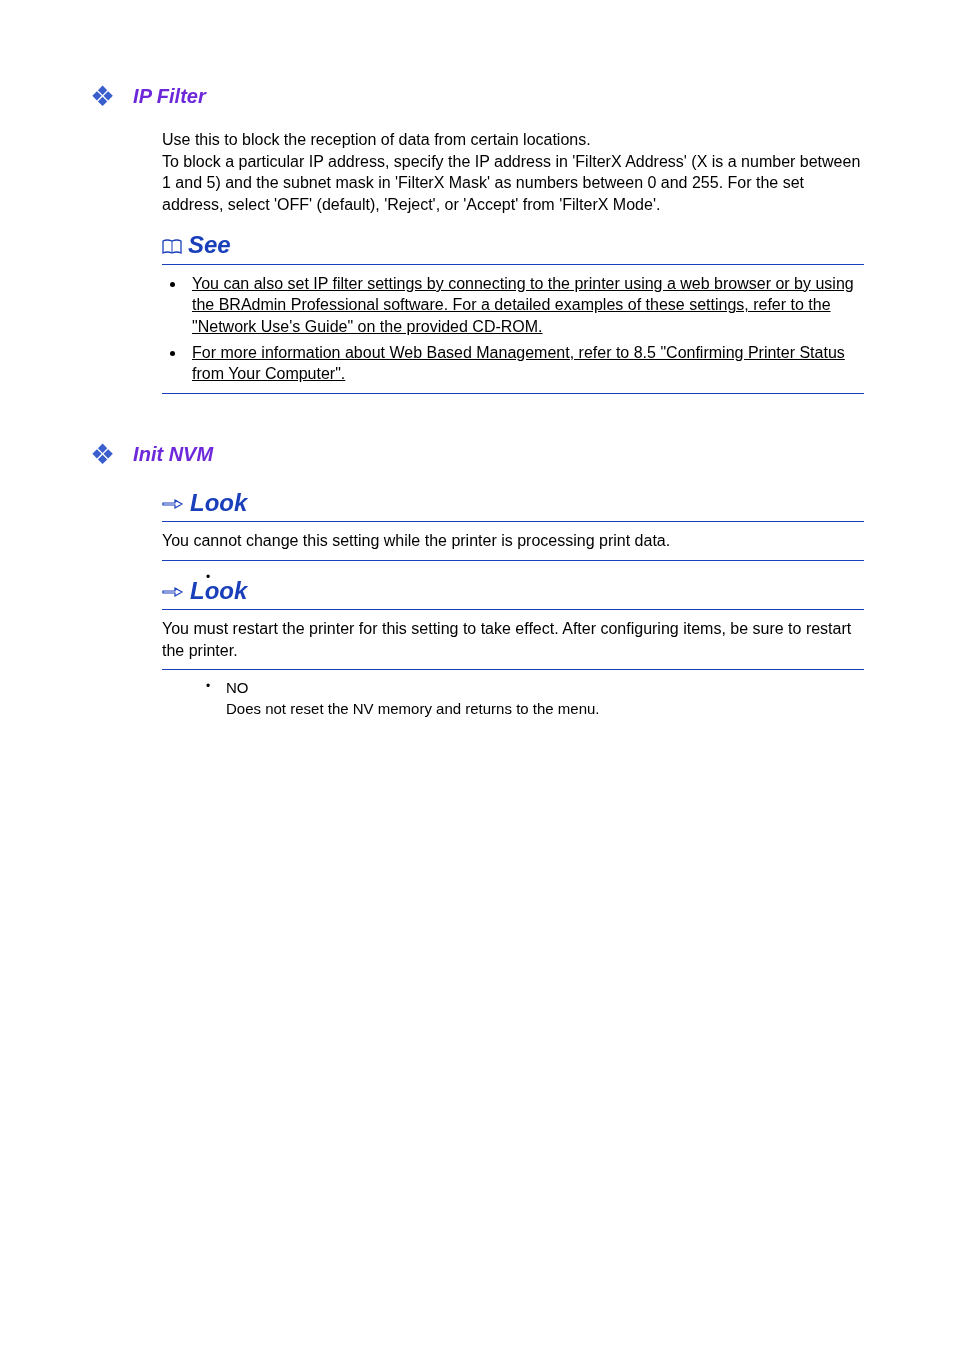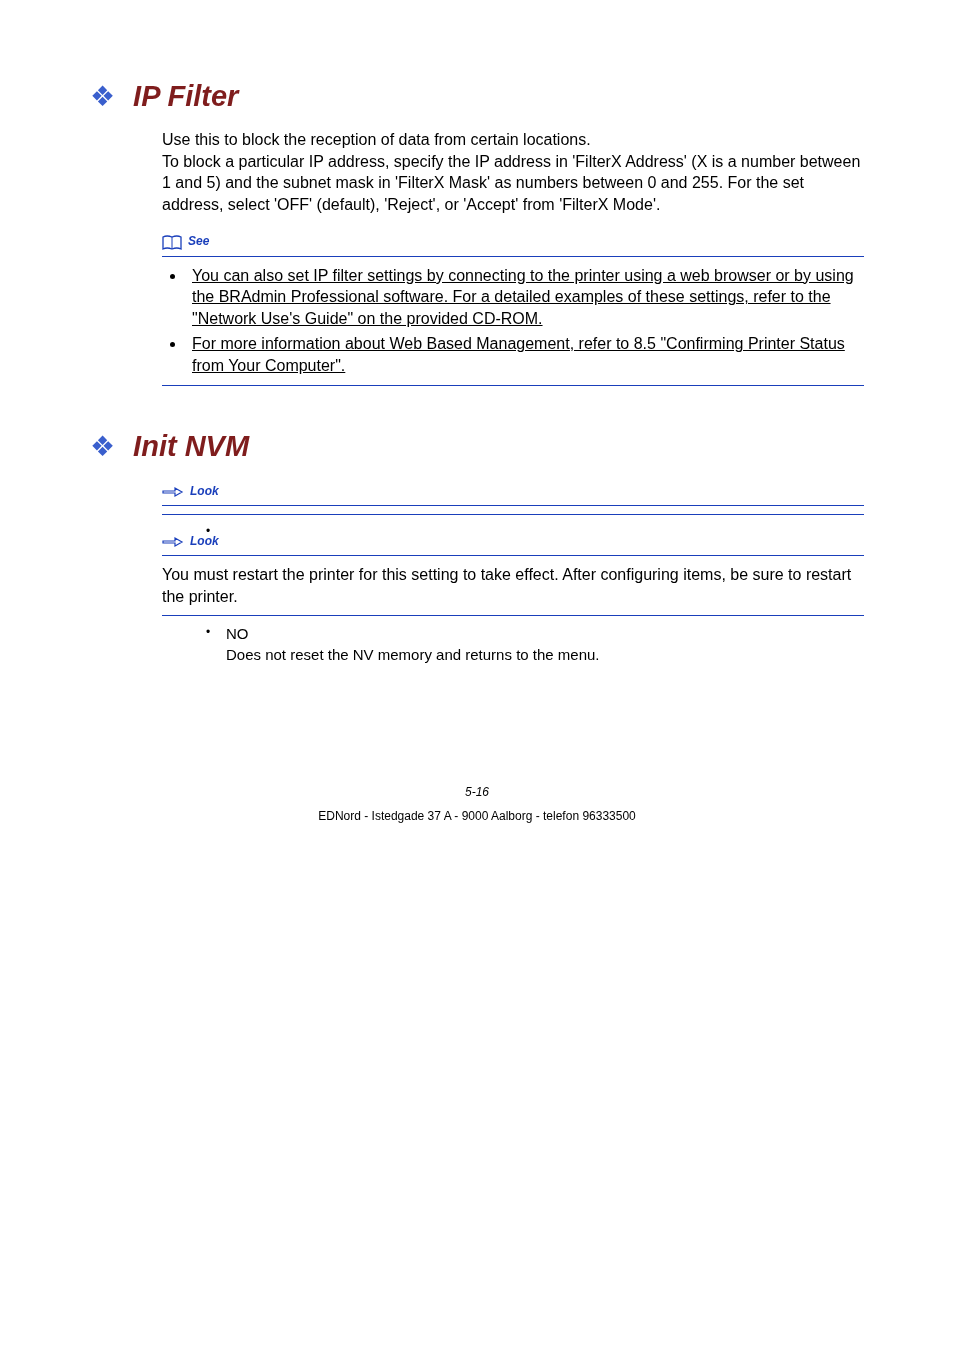--- a/index.html
+++ b/index.html
@@ -20,36 +20,36 @@
     margin-bottom: 16px;
   }
   .section-heading .diamond {
     color: #3a5fcd;
     font-size: 28px;
     margin-right: 18px;
   }
   .section-heading .title {
     font-style: italic;
     font-weight: bold;
-    font-size: 29px;
-    color: #7f1d1d;
+    font-size: 20px;
+    color: #6d28d9;
   }
   .body-block {
     margin-left: 72px;
     font-size: 16px;
     line-height: 1.35;
     color: #000;
   }
   .subhead {
     display: flex;
     align-items: center;
     font-style: italic;
     font-weight: bold;
     color: #1a3fbb;
-    font-size: 12px;
+    font-size: 24px;
     margin-top: 14px;
     margin-bottom: 2px;
   }
   .subhead .icon {
     font-style: normal;
     margin-right: 6px;
     font-size: 18px;
   }
   .icon-book svg, .icon-hand svg {
     display: inline-block;
@@ -162,20 +162,21 @@
 
     <div class="subhead">
       <span class="icon icon-hand">
         <svg width="22" height="16" viewBox="0 0 22 16">
           <path d="M1 7 L13 7 L13 4 L20 8 L13 12 L13 9 L1 9 Z" fill="none" stroke="#1a3fbb" stroke-width="1.2"></path>
         </svg>
       </span>
       <span>Look</span>
     </div>
     <hr class="rule">
+    <div class="between-rule-text">You cannot change this setting while the printer is processing print data.</div>
     <hr class="rule-bottom">
 
     <ul class="small-bullets">
       <li>
       </li>
     </ul>
 
     <div class="subhead">
       <span class="icon icon-hand">
         <svg width="22" height="16" viewBox="0 0 22 16">
@@ -189,18 +190,14 @@
     <hr class="rule-bottom">
 
     <ul class="small-bullets">
       <li>
         <span class="label">NO</span>
         <span class="desc">Does not reset the NV memory and returns to the menu.</span>
       </li>
     </ul>
   </div>
 
-  <div class="footer">
-    <div>5-16</div>
-    <div class="line2">EDNord - Istedgade 37 A - 9000 Aalborg - telefon 96333500</div>
-  </div>
 
 </div>
 
 </body></html>

